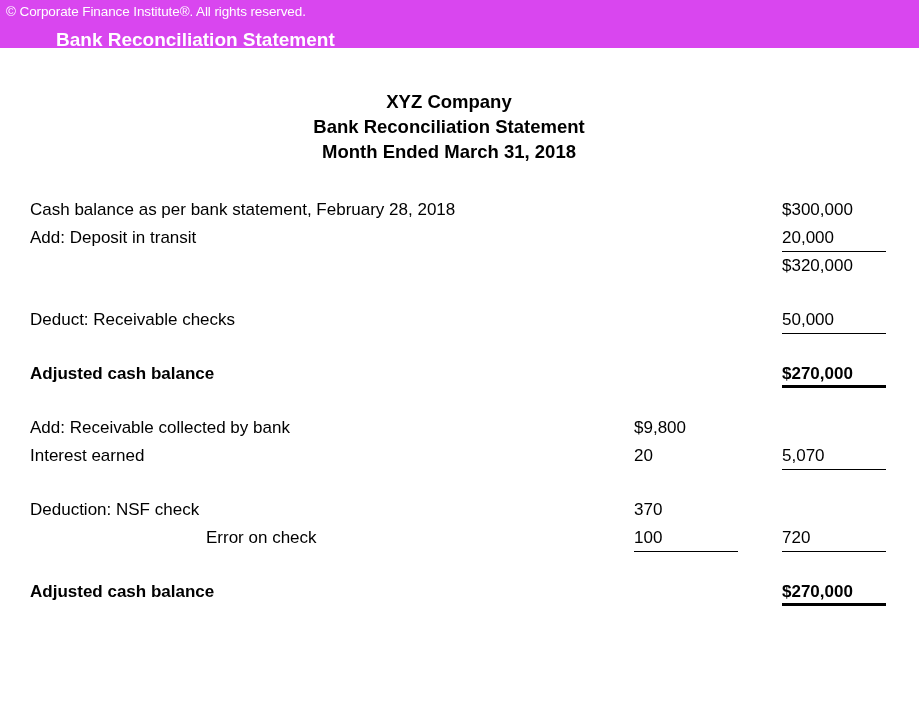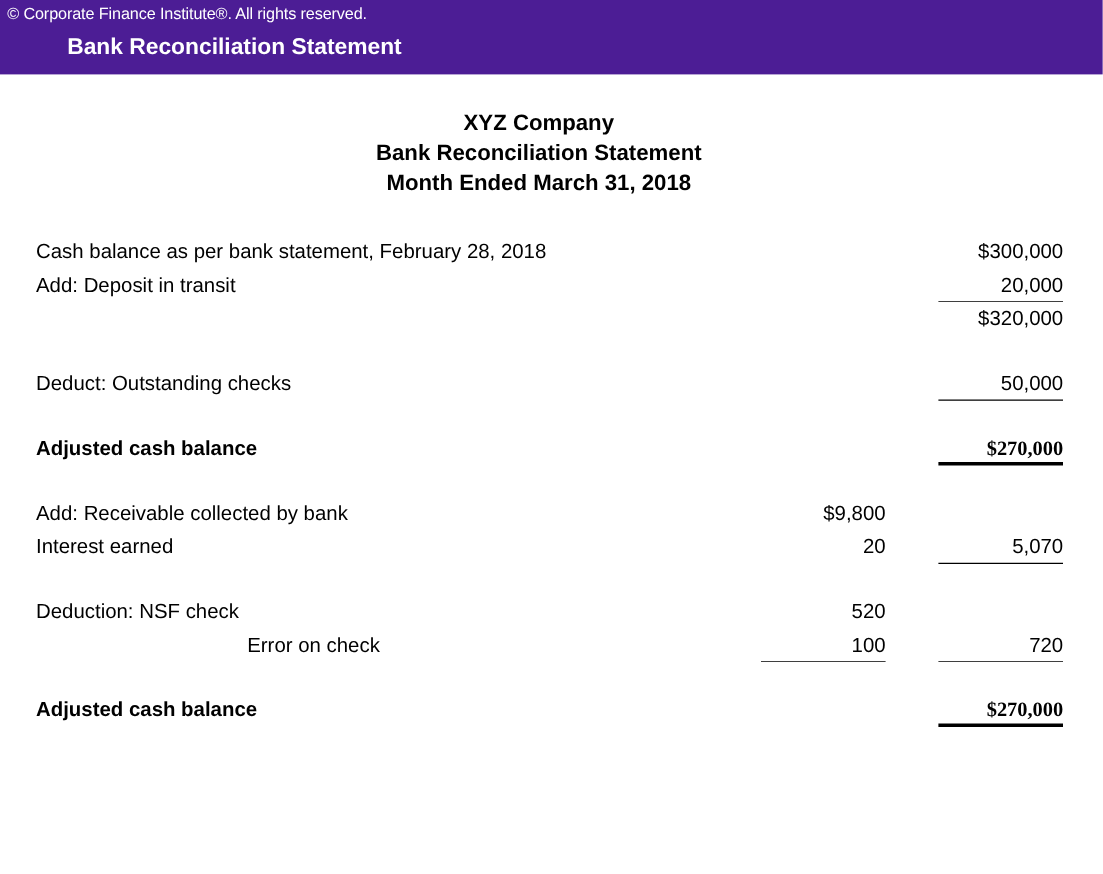--- a/index.html
+++ b/index.html
@@ -15,22 +15,22 @@
     overflow: hidden;
     position: relative;
   }
 
   
   .banner {
     position: absolute;
     left: 0;
     top: 0;
     width: 919px;
-    height: 62px;
-    background: #4c1d95;
+    height: 48px;
+    background: #d946ef;
     box-sizing: border-box;
   }
   .banner-copyright {
     position: absolute;
     left: 6px;
     top: 3px;
     font-size: 13.5px;
     line-height: 17px;
     color: #ffffff;
     white-space: nowrap;
@@ -90,32 +90,31 @@
   .col-right  { width: 104px; }
   .col-pad    { width: 63px;  }
 
   .desc {
     padding-left: 56px;
   }
   .desc.indent-1 { }
   .desc.indent-2 { padding-left: 176px; }
 
   .amt {
-    text-align: right;
+    text-align: left;
   }
 
   .bold { font-weight: bold; }
 
   
   .rule-thin {
     box-shadow: inset 0 -1px 0 0 #000000;
   }
   .rule-thick {
     box-shadow: inset 0 -3px 0 0 #000000;
-    font-family: Liberation Serif, serif;
   }
   .spacer-row-lg td { height: 26px; line-height: 26px; }
 </style>
 </head>
 <body>
 
 <div class="banner">
   <div class="banner-copyright">© Corporate Finance Institute®. All rights reserved.</div>
   <div class="banner-title">Bank Reconciliation Statement</div>
 </div>
@@ -162,21 +161,21 @@
 
     <tr class="spacer-row-lg">
       <td></td>
         <td></td>
       <td></td>
         <td></td>
       <td></td>
     </tr>
 
     <tr>
-      <td class="desc">Deduct:  Outstanding checks</td>
+      <td class="desc">Deduct:  Receivable checks</td>
       <td></td>
       <td></td>
       <td class="amt rule-thin">50,000</td>
       <td></td>
     </tr>
 
     <tr class="spacer-row-lg">
       <td></td>
         <td></td>
       <td></td>
@@ -221,21 +220,21 @@
     <tr class="spacer-row-lg">
       <td></td>
         <td></td>
       <td></td>
         <td></td>
       <td></td>
     </tr>
 
     <tr>
       <td class="desc">Deduction:  NSF check</td>
-      <td class="amt">520</td>
+      <td class="amt">370</td>
       <td></td>
       <td class="amt"></td>
       <td></td>
     </tr>
 
 
     <tr>
       <td class="desc indent-2">Error on check</td>
       <td class="amt rule-thin">100</td>
       <td></td>

